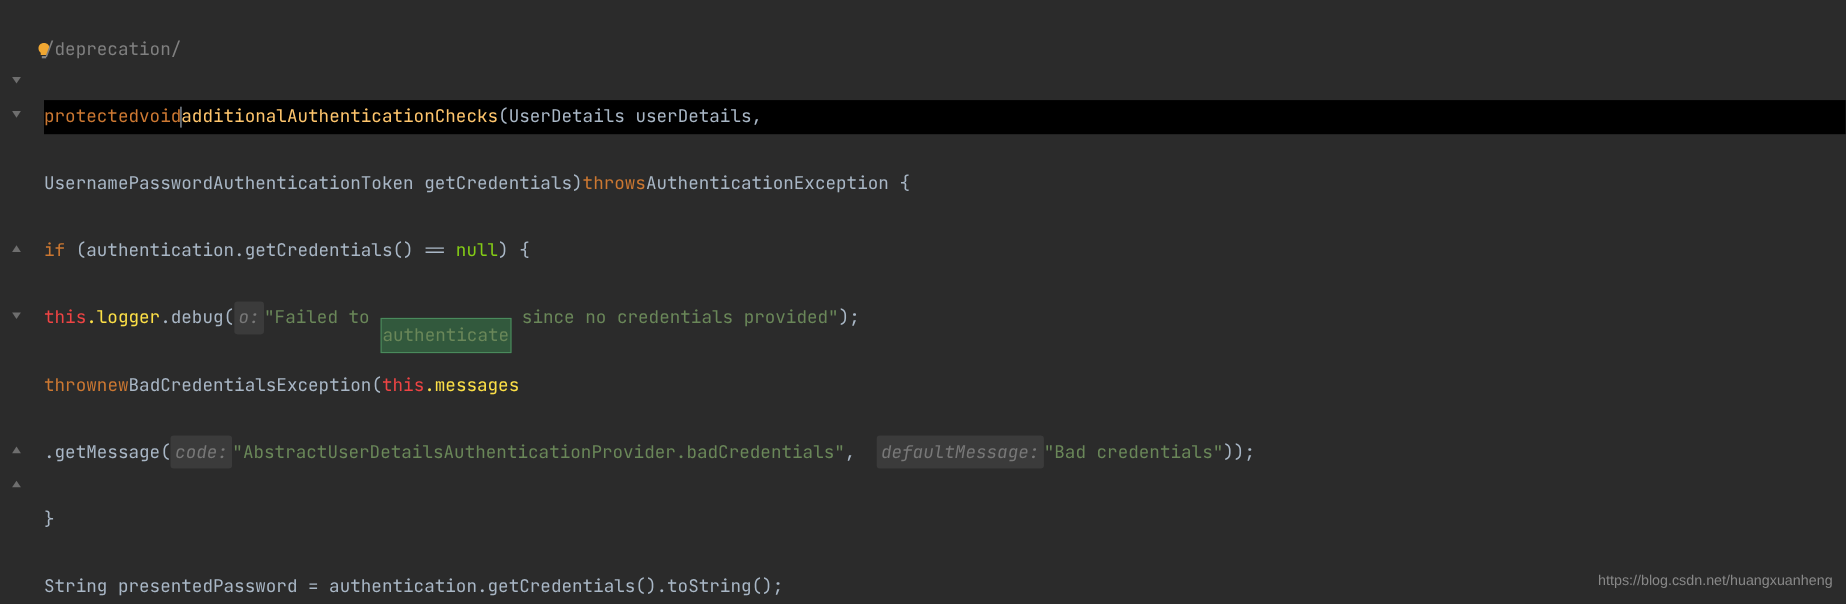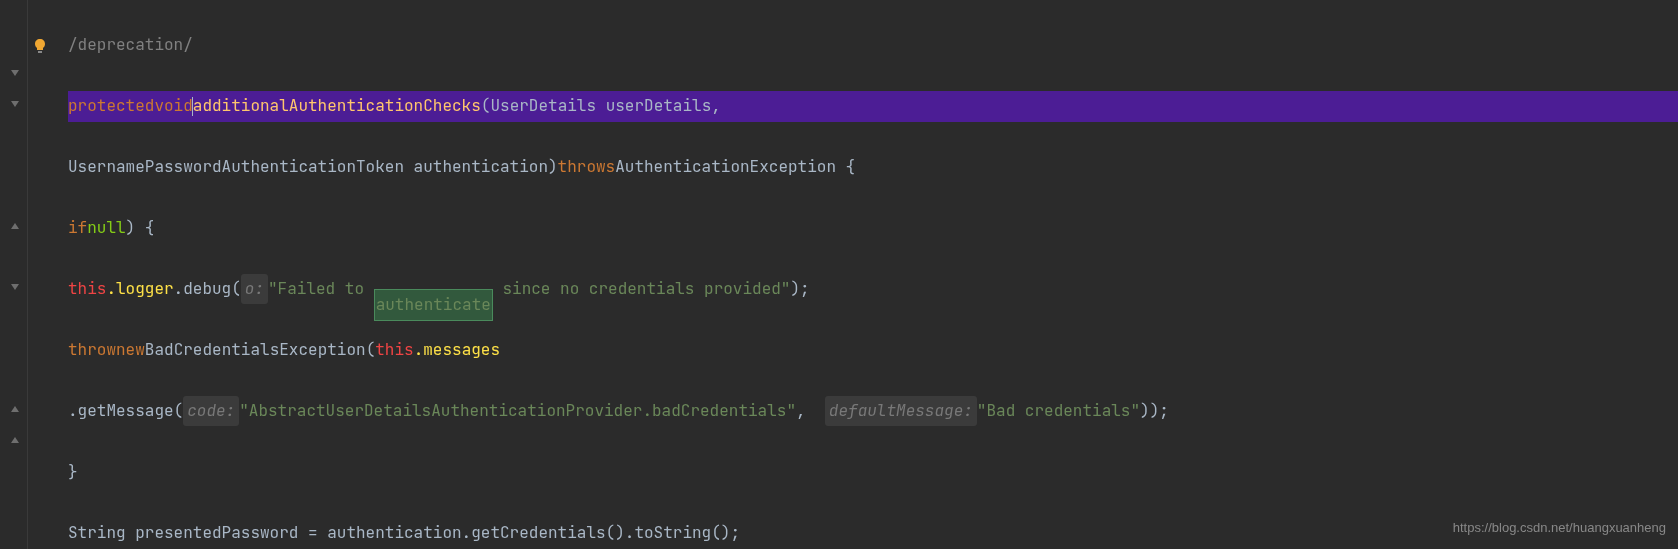--- a/index.html
+++ b/index.html
@@ -10,20 +10,21 @@
     font-size: 16px;
     line-height: 1.9;
     overflow: hidden;
     width: 1678px;
     height: 549px;
     position: relative;
   }
   .editor {
     display: flex;
     height: 100%;
+    flex-direction: column;
   }
   .gutter {
     width: 28px;
     background: #2b2b2b;
     border-right: 1px solid #3a3a3a;
     flex-shrink: 0;
     position: relative;
   }
   .fold-icon {
     position: absolute;
@@ -41,21 +42,21 @@
     height: 18px;
   }
   .code-area {
     flex: 1;
     padding-left: 40px;
     padding-top: 0;
     white-space: pre;
     position: relative;
   }
   .line { height: 30.5px; display: flex; align-items: center; }
-  .line.current { background: #4c1d95; }
+  .line.current { background: #000000; }
   .c-comment { color: #808080; }
   .c-keyword { color: #cc7832; }
   .c-method { color: #ffc66d; }
   .c-field { color: #fde047; }
   .c-string { color: #6a8759; }
   .c-this { color: #ef4444; }
   .c-hint { color: #787878; background: #3b3b3b; padding: 0 4px; border-radius: 3px; font-style: italic; }
   .c-null { color: #84cc16; }
   .highlight-box {
     background: #32593d;
@@ -119,22 +120,22 @@
   <div class="bulb">
     <svg width="16" height="16" viewBox="0 0 16 16">
       <path d="M8 1 C5 1 3 3 3 6 C3 8 4 9 5 10 L5 12 L11 12 L11 10 C12 9 13 8 13 6 C13 3 11 1 8 1 Z" fill="#f0a732"></path>
       <rect x="6" y="13" width="4" height="2" fill="#888"></rect>
     </svg>
   </div>
 
   <div class="code-area">
 <div class="line">    <span class="c-comment">/deprecation/</span></div>
 <div class="line current">    <span class="c-keyword">protected</span> <span class="c-keyword">void</span> <span class="caret"></span><span class="c-method">additionalAuthenticationChecks</span><span>(UserDetails userDetails,</span></div>
-<div class="line">            <span>UsernamePasswordAuthenticationToken authentication)</span> <span class="c-keyword">throws</span> <span>AuthenticationException {</span></div>
-<div class="line">        <span class="c-keyword">if</span><span class="c-null">null</span><span>) {</span></div>
+<div class="line">            <span>UsernamePasswordAuthenticationToken getCredentials)</span> <span class="c-keyword">throws</span> <span>AuthenticationException {</span></div>
+<div class="line">        <span class="c-keyword">if</span><span> (authentication.getCredentials() == </span><span class="c-null">null</span><span>) {</span></div>
 <div class="line">            <span class="c-this">this</span><span class="c-field">.logger</span><span>.debug(</span> <span class="c-hint">o:</span> <span class="c-string">"Failed to </span><span class="c-string highlight-box">authenticate</span><span class="c-string"> since no credentials provided"</span><span>);</span></div>
 <div class="line">            <span class="c-keyword">throw</span> <span class="c-keyword">new</span> <span>BadCredentialsException(</span><span class="c-this">this</span><span class="c-field">.messages</span></div>
 <div class="line">                    <span>.getMessage(</span> <span class="c-hint">code:</span> <span class="c-string">"AbstractUserDetailsAuthenticationProvider.badCredentials"</span><span>,  </span><span class="c-hint">defaultMessage:</span> <span class="c-string">"Bad credentials"</span><span>));</span></div>
 <div class="line">        <span>}</span></div>
 <div class="line">        <span>String presentedPassword = authentication.getCredentials().toString();</span></div>
 
 
 
 
 

